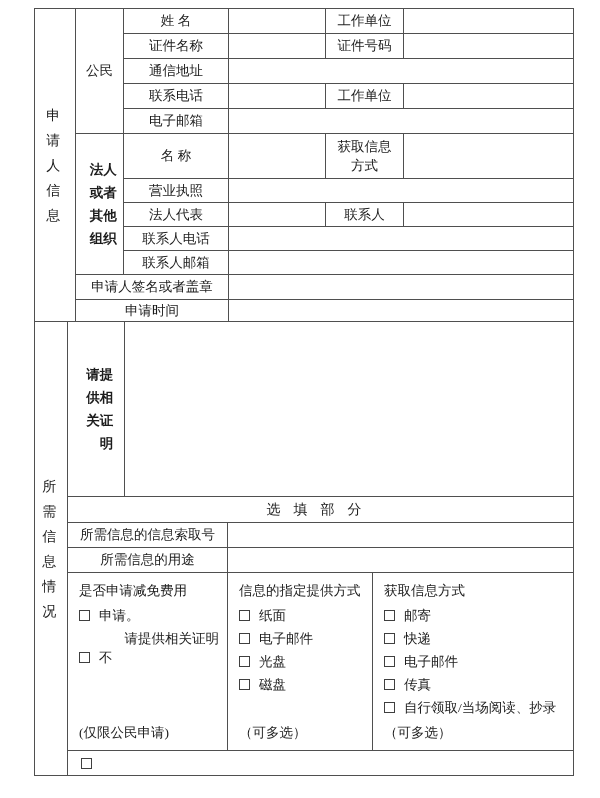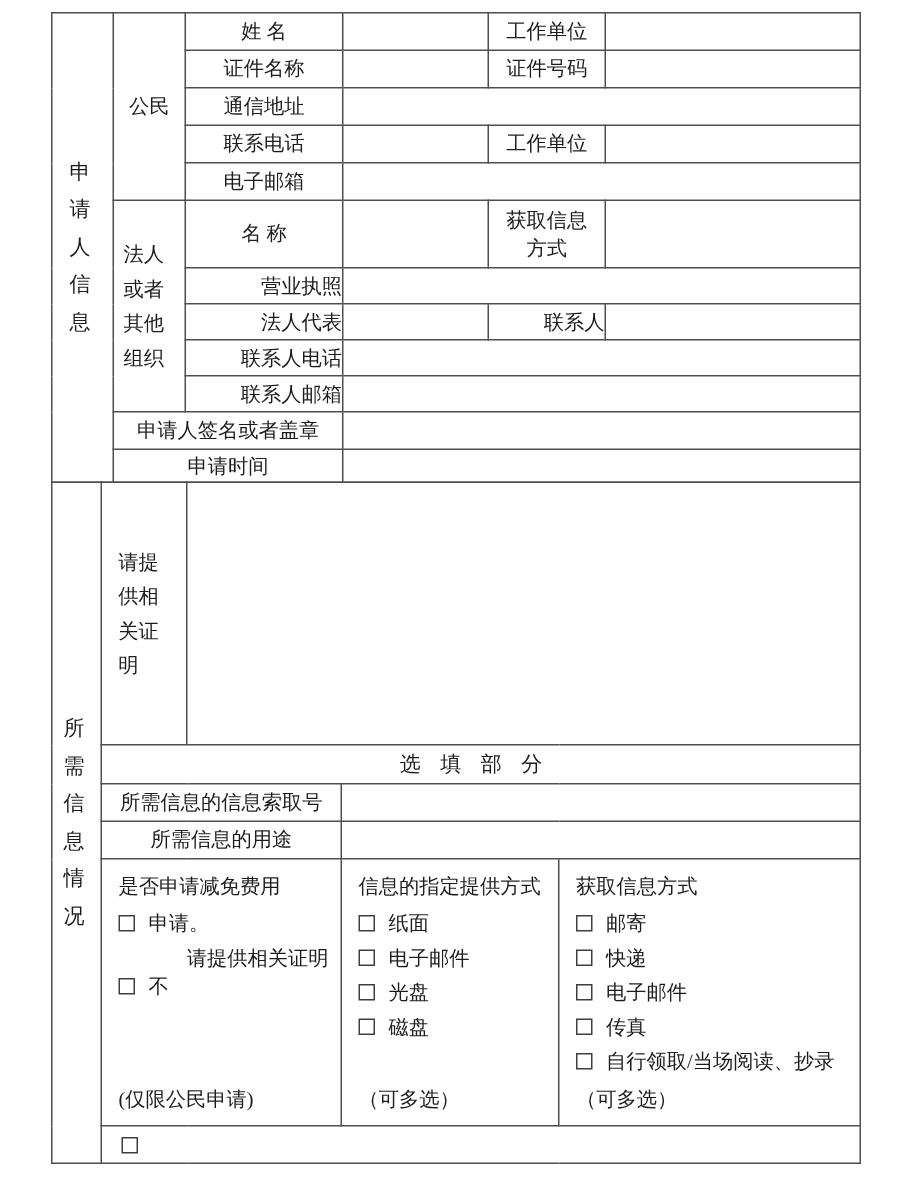--- a/index.html
+++ b/index.html
@@ -7,30 +7,30 @@
   body { font-family:"Liberation Serif", serif; color:#1c1c1c; font-size:13.5px; }
   .page { position:relative; width:600px; height:798px; background:#ffffff; }
   table { border-collapse:collapse; table-layout:fixed; }
   td { border:1px solid #4f4f4f; vertical-align:middle; overflow:hidden; }
   .t-upper { position:absolute; left:34px; top:8px; width:539px; }
   .t-lower { position:absolute; left:34px; top:321px; width:539px; }
   .flab { text-align:center; }
   .glab { text-align:center; }
   .val  { background:#ffffff; }
   .r25 td { height:25px; }
-  .r24 td { height:24px;text-align:right; }
+  .r24 td { height:24px; }
   .r45 td { height:45px; }
   .r22 td { height:22px; }
   .r175 td { height:175px; }
   .r26 td { height:26px; }
   .r178 td { height:178px; }
   .vtext { width:1.25em; margin:0 auto; font-size:14px; line-height:25px;
            word-break:break-all; text-align:left; }
   .wrap2 { width:2.55em; margin:18px auto; line-height:23px;
-           word-break:break-all; text-align:left; }
+           word-break:break-all; text-align:right;font-weight:bold; }
   .wrap4 { width:4.6em; margin:0 auto; line-height:19px;
            word-break:break-all; text-align:center; }
   .desc-cell { vertical-align:middle; }
   .opthead { text-align:center; font-weight:normal; letter-spacing:13px; font-size:14px; }
   .cbcell { vertical-align:top; }
   .cbcol { display:flex; flex-direction:column; height:176px; padding:9px 8px 8px 11px; }
   .cbhead { line-height:17px; margin-bottom:9px; }
   .opt { display:flex; align-items:center; margin-bottom:8px; line-height:15px; }
   .cb { display:inline-block; width:11px; height:11px; border:1px solid #3f3f3f;
         margin-right:9px; flex:0 0 auto; background:#fff; }

